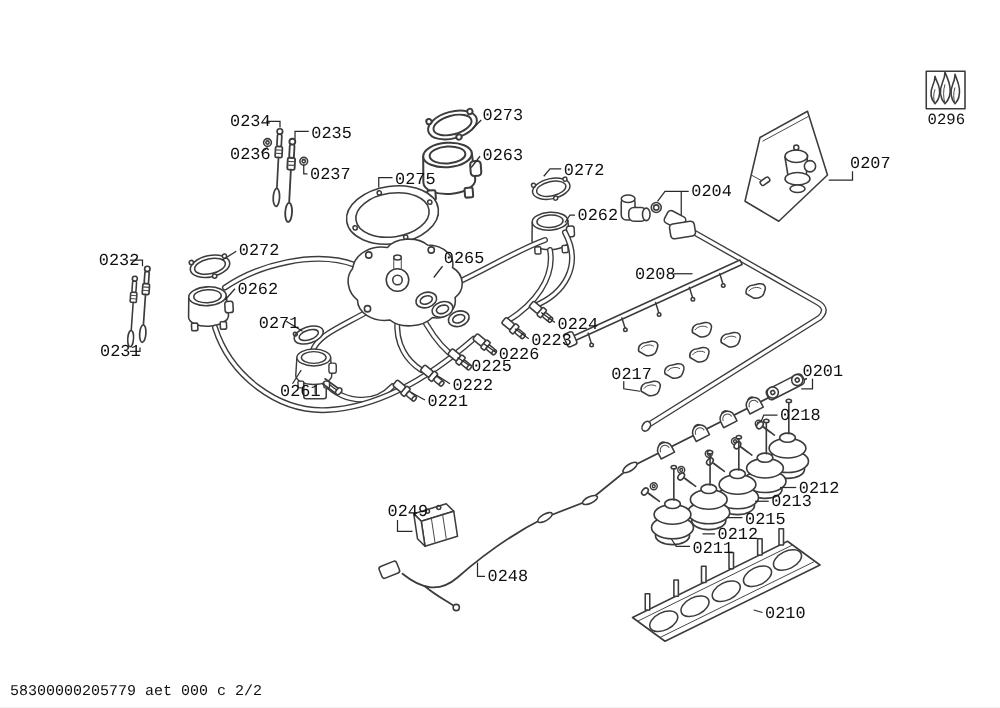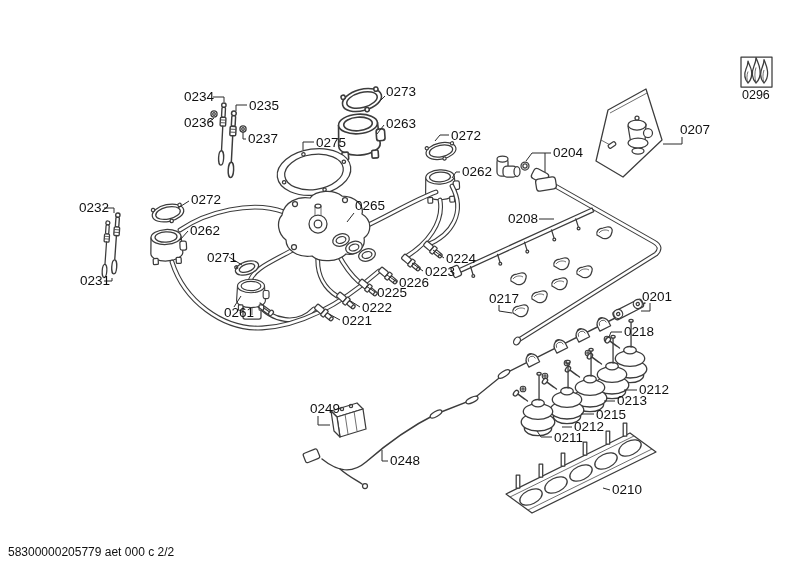--- a/index.html
+++ b/index.html
@@ -1,17 +1,17 @@
 <!DOCTYPE html>
 <html><head>
 <meta charset="utf-8">
 <style>
   html,body{margin:0;padding:0;background:#e8e8e8;}
   .page{width:800px;height:566px;background:#ffffff;position:relative;overflow:hidden;
-        font-family:Liberation Sans, sans-serif;}
+        font-family:Liberation Mono, monospace;}
   svg{display:block;}
   .ln   {stroke:#3c3c3c;stroke-width:1.25;fill:none;stroke-linecap:round;stroke-linejoin:round;}
   .lnw  {stroke:#3c3c3c;stroke-width:1.25;fill:#ffffff;stroke-linecap:round;stroke-linejoin:round;}
   .thin {stroke:#4a4a4a;stroke-width:0.8;fill:none;}
   .pipeO{stroke:#3c3c3c;stroke-width:4.8;fill:none;stroke-linecap:round;stroke-linejoin:round;}
   .pipeI{stroke:#ffffff;stroke-width:2.6;fill:none;stroke-linecap:round;stroke-linejoin:round;}
   .wire {stroke:#3c3c3c;stroke-width:1.4;fill:none;stroke-linecap:round;}
   .leader{stroke:#2b2b2b;stroke-width:1;fill:none;}
   .callout{font-size:13.5px;fill:#101010;}
   .footer-text{font-size:12px;fill:#101010;}

